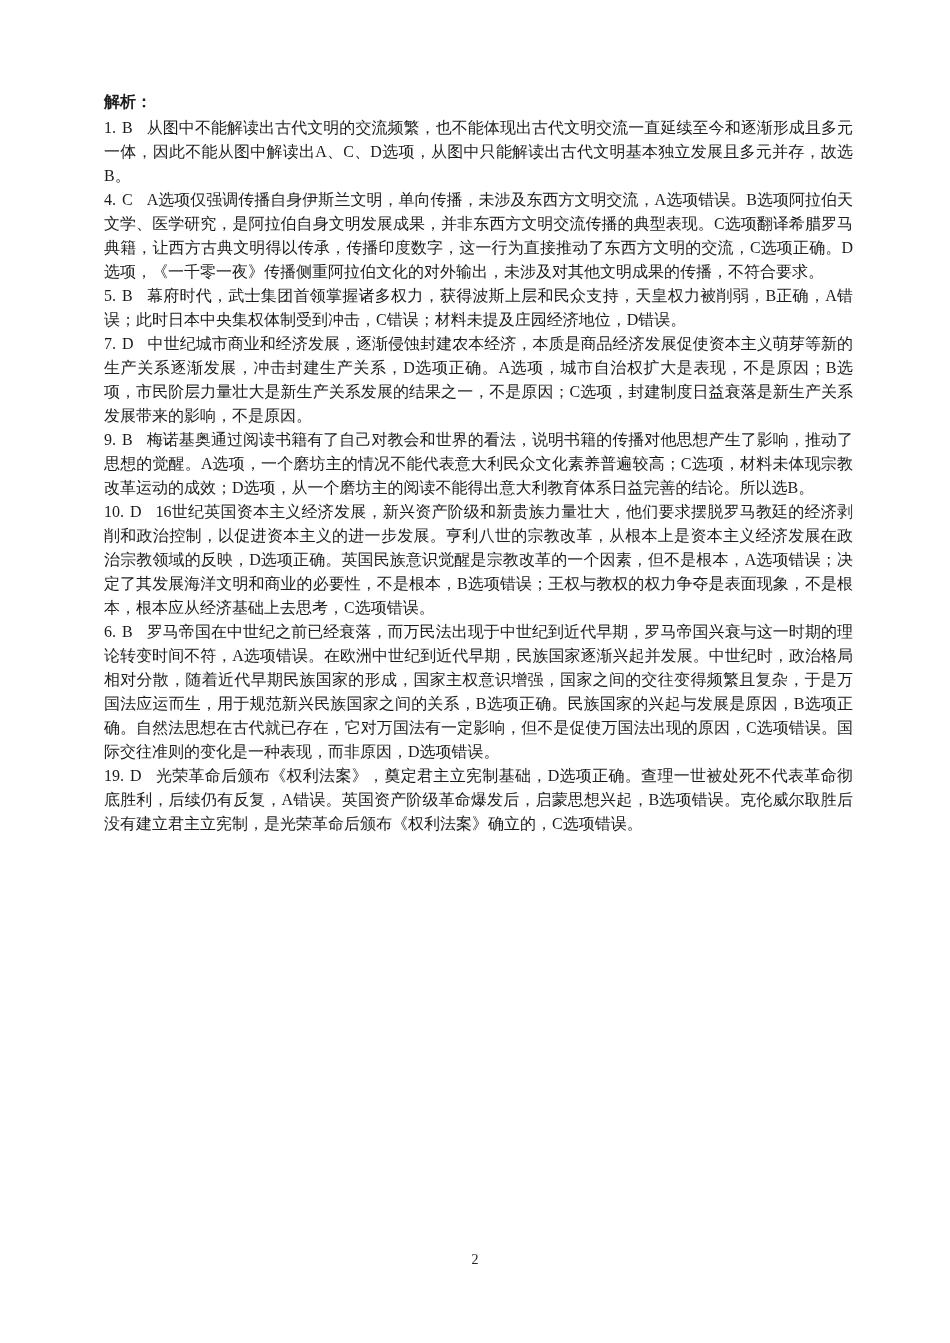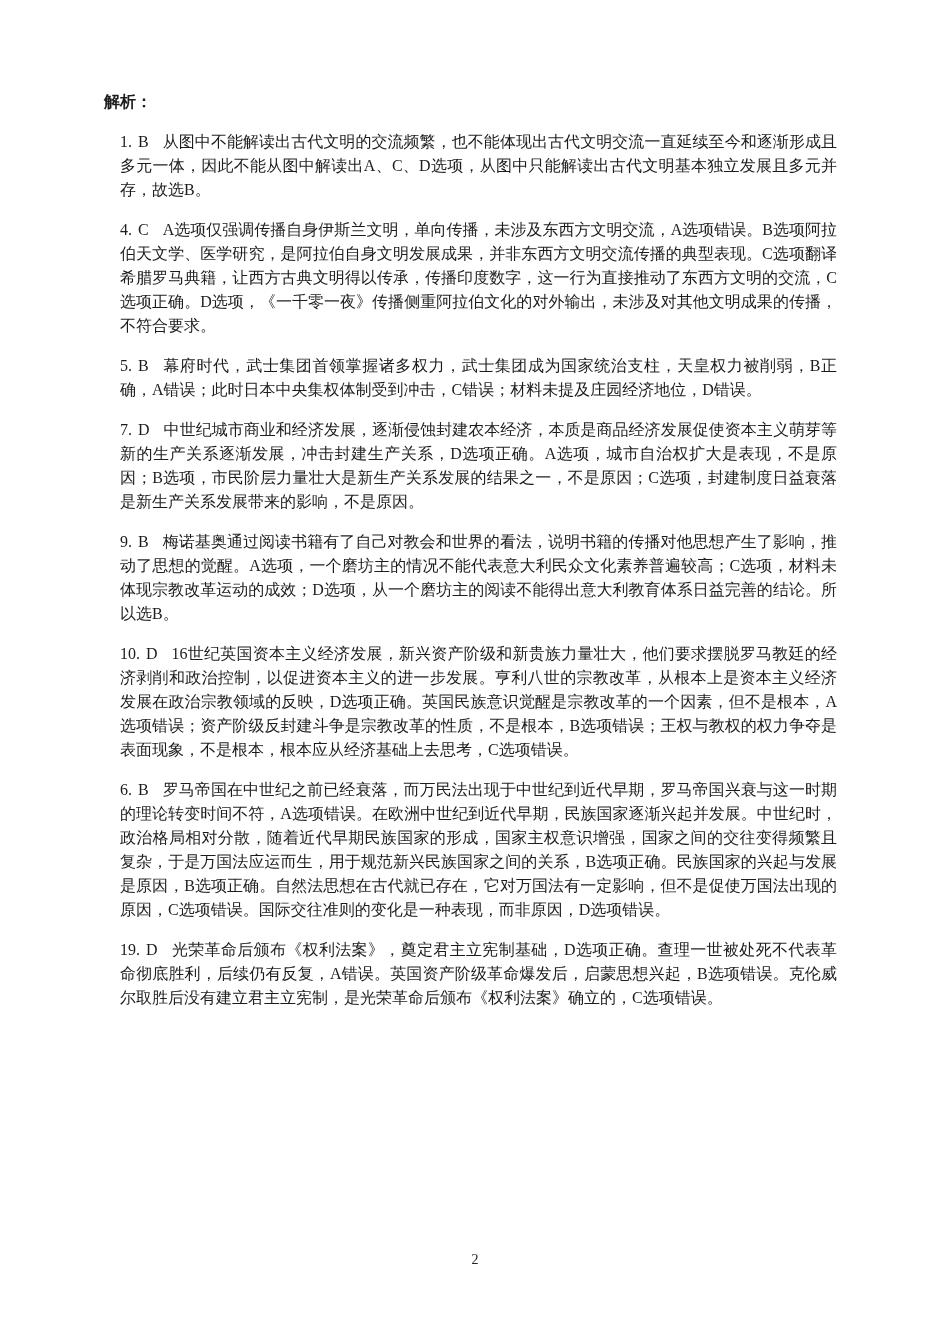--- a/index.html
+++ b/index.html
@@ -18,21 +18,21 @@
   .content {
     font-size: 16px;
     line-height: 24px;
     text-align: justify;
   }
   .heading {
     font-weight: 700;
     margin: 0 0 2px 0;
   }
   p.item {
-    margin: 16px;
+    margin: 0;
     padding: 0;
   }
   p.item .num {
     margin-right: 6px;
     white-space: nowrap;
   }
   p.item .ans {
     margin-right: 14px;
     white-space: nowrap;
   }
@@ -52,29 +52,29 @@
 <div class="page">
   <div class="content">
     <p class="heading">解析：</p>
 
     <p class="item"><span class="num">1.</span><span class="ans">B</span><span class="txt">从图中不能解读出古代文明的交流频繁，也不能体现出古代文明交流一直延续至今和逐渐形成且多元一体，因此不能从图中解读出A、C、D选项，从图中只能解读出古代文明基本独立发展且多元并存，故选B。</span></p>
 
 
 
     <p class="item"><span class="num">4.</span><span class="ans">C</span><span class="txt">A选项仅强调传播自身伊斯兰文明，单向传播，未涉及东西方文明交流，A选项错误。B选项阿拉伯天文学、医学研究，是阿拉伯自身文明发展成果，并非东西方文明交流传播的典型表现。C选项翻译希腊罗马典籍，让西方古典文明得以传承，传播印度数字，这一行为直接推动了东西方文明的交流，C选项正确。D选项，《一千零一夜》传播侧重阿拉伯文化的对外输出，未涉及对其他文明成果的传播，不符合要求。</span></p>
 
-    <p class="item"><span class="num">5.</span><span class="ans">B</span><span class="txt">幕府时代，武士集团首领掌握诸多权力，武士集团成为国家统治支柱，天皇权力被削弱，B正确，A错误；此时日本中央集权体制受到冲击，C错误；材料未提及庄园经济地位，D错误。</span></p>
+    <p class="item"><span class="num">5.</span><span class="ans">B</span><span class="txt">幕府时代，武士集团首领掌握诸多权力，获得波斯上层和民众支持，天皇权力被削弱，B正确，A错误；此时日本中央集权体制受到冲击，C错误；材料未提及庄园经济地位，D错误。</span></p>
 
 
     <p class="item"><span class="num">7.</span><span class="ans">D</span><span class="txt">中世纪城市商业和经济发展，逐渐侵蚀封建农本经济，本质是商品经济发展促使资本主义萌芽等新的生产关系逐渐发展，冲击封建生产关系，D选项正确。A选项，城市自治权扩大是表现，不是原因；B选项，市民阶层力量壮大是新生产关系发展的结果之一，不是原因；C选项，封建制度日益衰落是新生产关系发展带来的影响，不是原因。</span></p>
 
 
     <p class="item"><span class="num">9.</span><span class="ans">B</span><span class="txt">梅诺基奥通过阅读书籍有了自己对教会和世界的看法，说明书籍的传播对他思想产生了影响，推动了思想的觉醒。A选项，一个磨坊主的情况不能代表意大利民众文化素养普遍较高；C选项，材料未体现宗教改革运动的成效；D选项，从一个磨坊主的阅读不能得出意大利教育体系日益完善的结论。所以选B。</span></p>
 
-    <p class="item"><span class="num">10.</span><span class="ans">D</span><span class="txt">16世纪英国资本主义经济发展，新兴资产阶级和新贵族力量壮大，他们要求摆脱罗马教廷的经济剥削和政治控制，以促进资本主义的进一步发展。亨利八世的宗教改革，从根本上是资本主义经济发展在政治宗教领域的反映，D选项正确。英国民族意识觉醒是宗教改革的一个因素，但不是根本，A选项错误；资产阶级反封建斗争是宗教改革的性质，不是根本，B选项错误；王权与教权的权力争夺是表面现象，不是根本，根本应从经济基础上去思考，C选项错误。</span></p>
+    <p class="item"><span class="num">10.</span><span class="ans">D</span><span class="txt">16世纪英国资本主义经济发展，新兴资产阶级和新贵族力量壮大，他们要求摆脱罗马教廷的经济剥削和政治控制，以促进资本主义的进一步发展。亨利八世的宗教改革，从根本上是资本主义经济发展在政治宗教领域的反映，D选项正确。英国民族意识觉醒是宗教改革的一个因素，但不是根本，A选项错误；决定了其发展海洋文明和商业的必要性，不是根本，B选项错误；王权与教权的权力争夺是表面现象，不是根本，根本应从经济基础上去思考，C选项错误。</span></p>
 
     <p class="item"><span class="num">6.</span><span class="ans">B</span><span class="txt">罗马帝国在中世纪之前已经衰落，而万民法出现于中世纪到近代早期，罗马帝国兴衰与这一时期的理论转变时间不符，A选项错误。在欧洲中世纪到近代早期，民族国家逐渐兴起并发展。中世纪时，政治格局相对分散，随着近代早期民族国家的形成，国家主权意识增强，国家之间的交往变得频繁且复杂，于是万国法应运而生，用于规范新兴民族国家之间的关系，B选项正确。民族国家的兴起与发展是原因，B选项正确。自然法思想在古代就已存在，它对万国法有一定影响，但不是促使万国法出现的原因，C选项错误。国际交往准则的变化是一种表现，而非原因，D选项错误。</span></p>
 
     <p class="item"><span class="num">19.</span><span class="ans">D</span><span class="txt">光荣革命后颁布《权利法案》，奠定君主立宪制基础，D选项正确。查理一世被处死不代表革命彻底胜利，后续仍有反复，A错误。英国资产阶级革命爆发后，启蒙思想兴起，B选项错误。克伦威尔取胜后没有建立君主立宪制，是光荣革命后颁布《权利法案》确立的，C选项错误。</span></p>
   </div>
 
   <div class="page-number">2</div>
 </div>
 
 </body></html>

